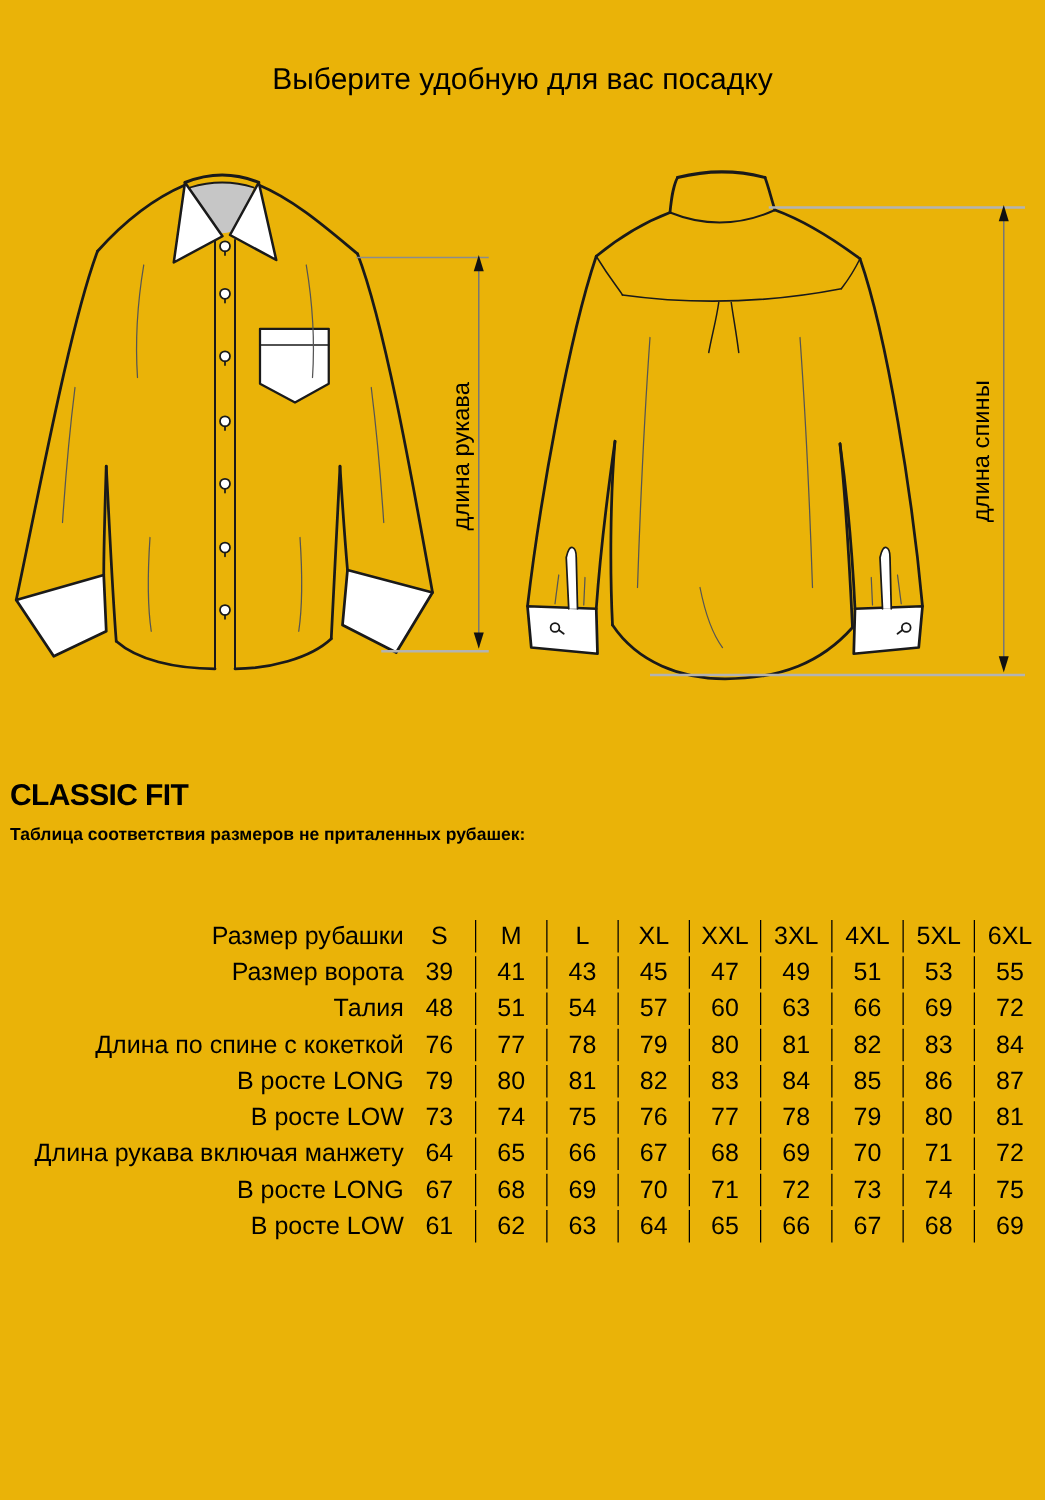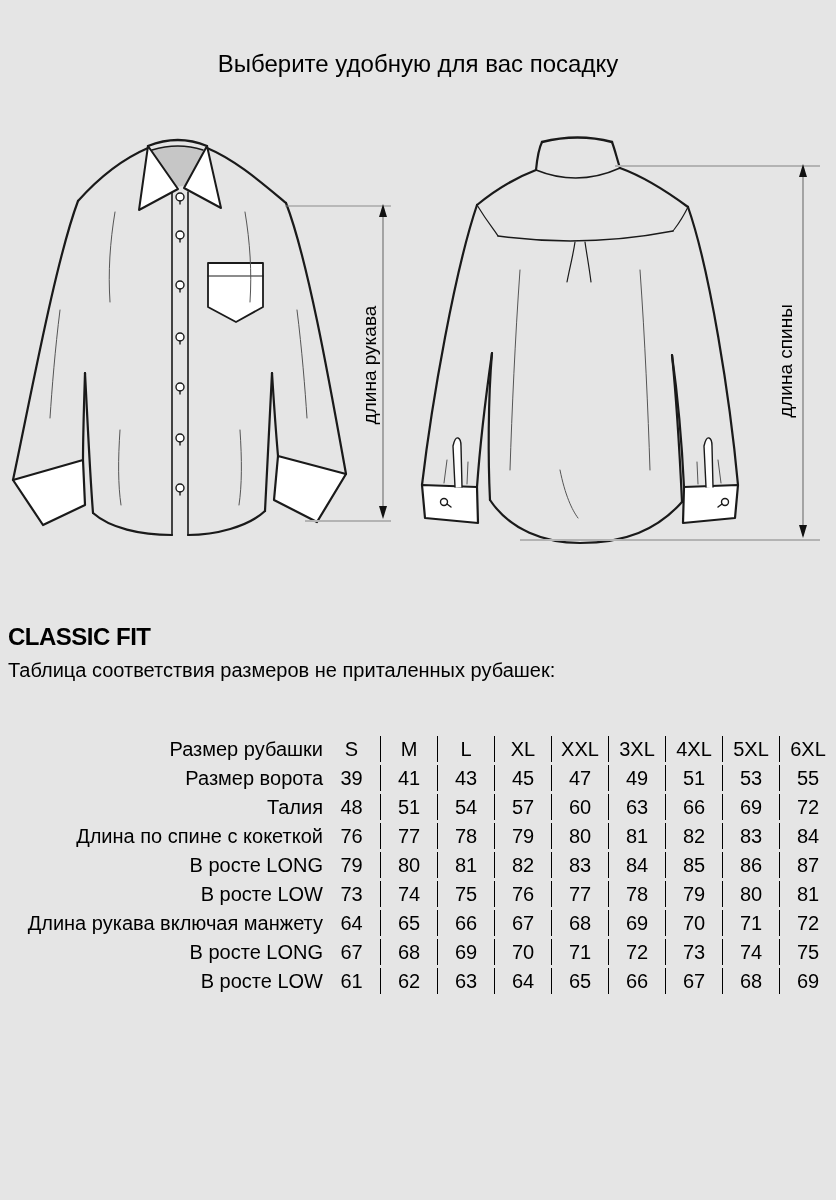--- a/index.html
+++ b/index.html
@@ -1,18 +1,18 @@
 <!DOCTYPE html>
 <html><head>
 <meta charset="utf-8">
 <style>
   * { margin:0; padding:0; box-sizing:border-box; }
   html,body { background:#fff; }
   .page {
-    position:relative; width:836px; height:1200px; background:#e5e5e5;
+    position:relative; width:836px; height:1200px; background:#eab308;
     font-family:"Liberation Sans","DejaVu Sans",sans-serif; color:#000;
     overflow:hidden;
   }
   .title {
     position:absolute; top:50px; left:0; width:836px;
     text-align:center; font-size:24px; font-weight:400; color:#000;
   }
   .figure-svg { position:absolute; left:0; top:130px; }
   .dim-label {
     position:absolute; width:140px; height:22px; text-align:center;
@@ -20,21 +20,21 @@
     white-space:nowrap;
   }
   .dim-label.front { left:300px; top:354px; }
   .dim-label.back  { left:716px; top:350px; }
   .heading {
     position:absolute; left:8px; top:623px;
     font-size:24px; font-weight:900; letter-spacing:-0.5px; color:#000;
   }
   .subtitle {
     position:absolute; left:8px; top:659px;
-    font-size:20px; font-weight:400; color:#000;
+    font-size:14px; font-weight:700; color:#000;
   }
   table.size-table {
     position:absolute; left:8px; top:733px; width:828px;
     border-collapse:separate; border-spacing:0 3px;
     font-size:20px; color:#000;
   }
   table.size-table td { height:26px; vertical-align:middle; }
   td.lbl { width:315px; text-align:right; padding-left:1px; }
   td.val { width:57px; text-align:center; }
   td.sep { border-left:1px solid #000; }

